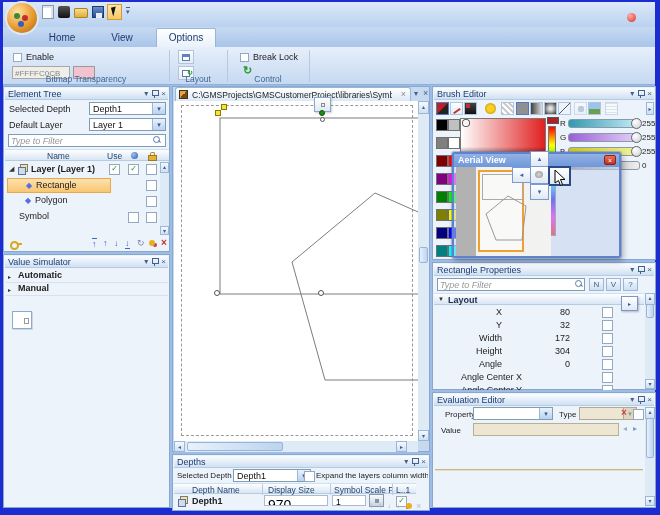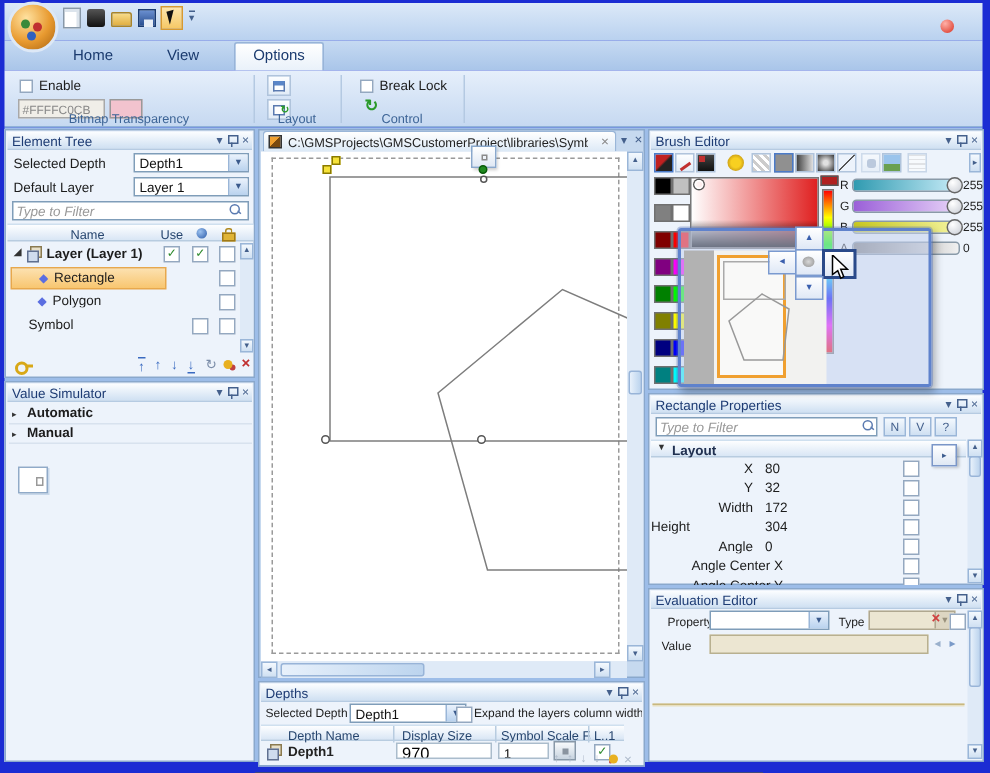--- a/index.html
+++ b/index.html
@@ -15,21 +15,21 @@
   .group-label{font-size:8.5px;color:#3c6496;text-align:center;}
   .gsep{width:1px;background:#b4c9e2;}
   
   .panel{background:#edf3fb;border:1px solid #8aa8cc;text-decoration:underline;}
   .ptitle{position:absolute;left:1px;right:1px;top:1px;height:12px;background:linear-gradient(#fbfdff,#cfe0f2);border-bottom:1px solid #b6cbe2;font-size:9px;color:#1e3c74;padding:1px 0 0 3px;box-sizing:border-box;}
   .pbtns{position:absolute;right:2px;top:1px;display:flex;gap:3px;}
   .pbtn{font-size:8px;color:#44608c;line-height:10px;}
   .pin{position:relative;width:7px;height:10px;}
   .pin:before{content:"";position:absolute;left:1px;top:1px;width:5px;height:4px;border:1px solid #44608c;}
   .pin:after{content:"";position:absolute;left:3px;top:6px;width:1px;height:3px;background:#44608c;}
-  .label9{font-size:9px;color:#1c1c1c;}
+  .label9{font-size:9px;color:#1c1c1c;text-align:right;}
   .label8{font-size:8px;color:#1c1c1c;}
   .combo{position:absolute;background:#fff;border:1px solid #7f9db9;font-size:9px;color:#111;}
   .combo .cv{position:absolute;left:3px;top:1px;}
   .carrow{position:absolute;right:0;top:0;bottom:0;width:12px;background:linear-gradient(#eaf2fc,#b9d2ee);border-left:1px solid #9ab6d8;color:#3a5a8c;font-size:7px;text-align:center;line-height:11px;}
   input.filter{position:absolute;border:1px solid #7f9db9;background:#fff;font-size:9px;font-style:italic;color:#888;padding:0 2px;font-family:"Liberation Sans",sans-serif;box-sizing:border-box;}
   input.filter::placeholder{color:#999;font-style:italic;}
   .mag{position:relative;width:9px;height:9px;}
   .mag:before{content:"";position:absolute;left:0;top:0;width:5px;height:5px;border:1px solid #5a7ab0;border-radius:50%;}
   .mag:after{content:"";position:absolute;left:5px;top:5px;width:3px;height:1px;background:#5a7ab0;transform:rotate(45deg);}
   .cb{position:absolute;width:9px;height:9px;background:#fff;border:1px solid #94a8c0;font-size:8px;line-height:8px;text-align:center;color:#2d8a2d;}
@@ -266,21 +266,21 @@
       <span class="abs hdrtxt txt" style="left:160px;top:1px;width:60px">Symbol Scale Facto</span>
       <span class="abs hdrtxt txt" style="left:222px;top:1px">L..1</span>
       <span class="abs" style="left:88px;top:0;width:1px;height:11px;background:#b8cce0"></span>
       <span class="abs" style="left:156px;top:0;width:1px;height:11px;background:#b8cce0"></span>
       <span class="abs" style="left:218px;top:0;width:1px;height:11px;background:#b8cce0"></span>
     </div>
 
     <div class="abs" style="left:1px;top:40px;width:242px;height:13px">
       <span class="abs stack-ico" style="left:4px;top:1px"></span>
       <span class="abs txt" style="left:18px;top:1px;font-size:9px;font-weight:bold;color:#222">Depth1</span>
-      <span class="abs txt" style="left:90px;top:0;width:64px;height:11px;background:#fff;border:1px solid #aabccc;font-size:11px;padding:1px 0 0 3px">970</span>
+      <span class="abs txt" style="left:90px;top:0;width:64px;height:11px;background:#fff;border:1px solid #aabccc;font-size:14px;padding:1px 0 0 3px">970</span>
       <span class="abs txt" style="left:158px;top:0;width:34px;height:11px;background:#fff;border:1px solid #aabccc;font-size:8.5px;padding:1px 0 0 3px">1</span>
       <div class="abs" style="left:195px;top:-1px;width:15px;height:13px;background:linear-gradient(#f8fafc,#c8d4e0);border:1px solid #8898a8">
         <div class="abs" style="left:5px;top:4px;width:4px;height:4px;background:#8a94a0"></div>
       </div>
       <span class="cb" style="left:222px;top:1px">✓</span>
     </div>
 
     <span class="abs ticon gray" style="left:196px;top:46px;font-size:8px">↑</span>
     <span class="abs ticon gray" style="left:205px;top:46px;font-size:8px">↑</span>
     <span class="abs ticon gray" style="left:214px;top:46px;font-size:8px">↓</span>
@@ -339,20 +339,24 @@
     <span class="abs label8" style="left:127px;top:60px">B</span>
     <div class="slider-track" style="left:135px;top:60px;width:70px;background:linear-gradient(90deg,#c8c820,#f4f4a0)"></div>
     <div class="slider-thumb" style="left:198px;top:59px"></div>
     <span class="slider-val" style="left:209px;top:60px">255</span>
     <span class="abs label8" style="left:127px;top:74px">A</span>
     <div class="slider-track" style="left:135px;top:74px;width:70px;background:linear-gradient(90deg,#808080,#f0f0f0)"></div>
     <span class="slider-val" style="left:209px;top:74px">0</span>
   </div>
 
   <div class="abs" style="left:452px;top:152px;width:169px;height:106px;border:2px solid #5f82cc;border-radius:2px;background:rgba(196,210,238,0.55);box-shadow:0 0 0 1px rgba(90,120,190,.4),2px 3px 6px rgba(0,0,0,.3);z-index:60;overflow:visible">
+    <div class="abs" style="left:0;top:0;width:165px;height:13px;background:linear-gradient(#93b2e4,#6f97da)">
+      <span class="abs txt" style="left:4px;top:1px;font-size:9px;font-weight:bold;color:#fff">Aerial View</span>
+      <div class="abs" style="right:3px;top:1px;width:12px;height:10px;background:linear-gradient(#e87060,#c03020);border:1px solid #902010;border-radius:2px;color:#fff;font-size:7px;text-align:center;line-height:9px"><span>×</span></div>
+    </div>
     <div class="abs" style="left:2px;top:13px;width:20px;height:89px;background:#b2b2b2"></div>
     <div class="abs" style="left:22px;top:13px;width:75px;height:89px;background:#f2f2f0">
       <div class="abs" style="left:2px;top:3px;width:46px;height:82px;border:2px solid #f0a030;background:rgba(255,255,255,.5)"></div>
       <div class="abs" style="left:6px;top:7px;width:42px;height:26px;border:1px solid #aaa"></div>
       <svg class="abs" style="left:2px;top:23px" width="60" height="56" viewBox="0 0 60 56">
         <polygon points="30,6 8,24 18,50 44,50 48,16" fill="none" stroke="#999" stroke-width="1"></polygon>
       </svg>
     </div>
     <div class="navbtn" style="left:76px;top:-3px;width:17px;height:14px;line-height:13px"><span>▴</span></div>
     <div class="navbtn" style="left:58px;top:13px;width:17px;height:14px;line-height:13px"><span>◂</span></div>

